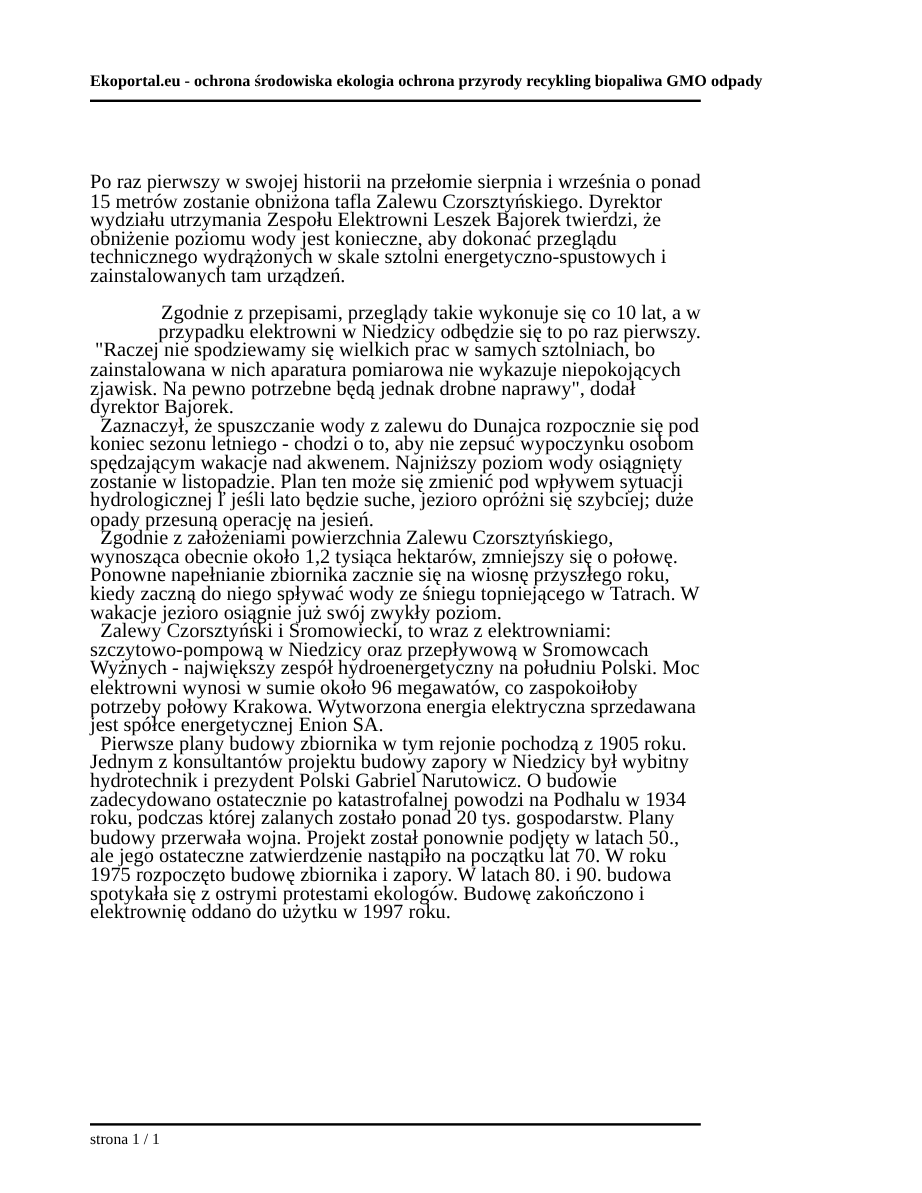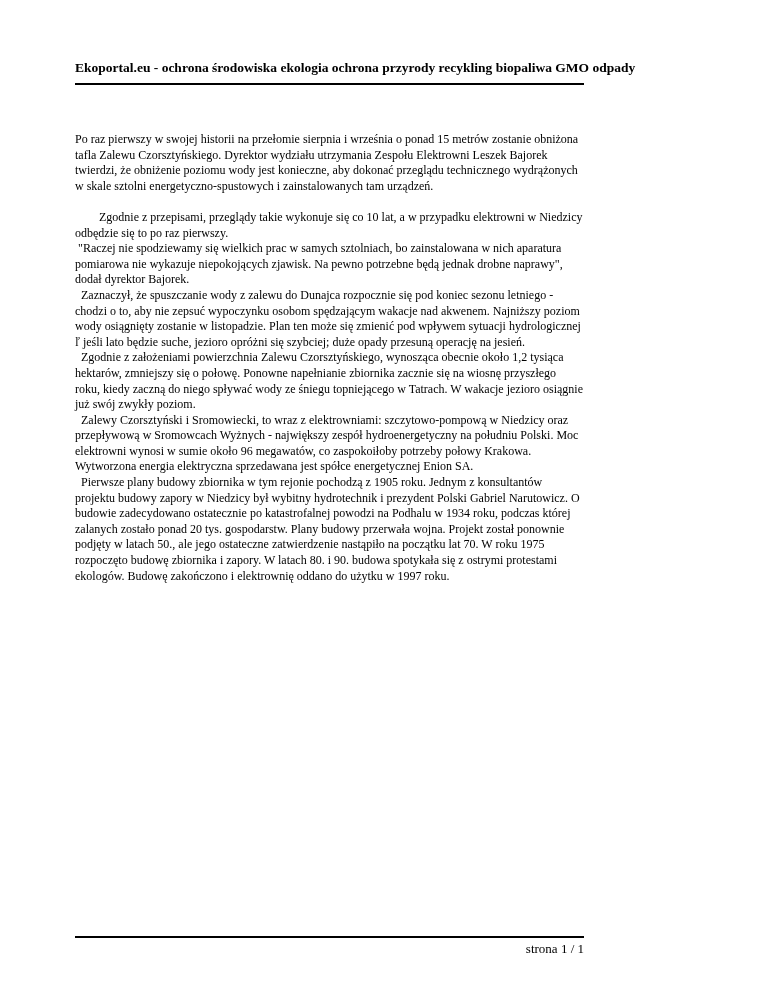--- a/index.html
+++ b/index.html
@@ -38,47 +38,48 @@
     margin: 0;
     height: 0;
   }
   .header .rule {
     margin-top: 7px;
   }
   .body-text {
     position: absolute;
     left: 75px;
     right: 71px;
-    top: 132px;
-    font-size: 12px;
+    top: 144px;
+    font-size: 17px;
     line-height: 15.6px;
   }
   .para {
     margin: 0;
     white-space: pre-wrap;
     text-align: left;
   }
   .para.blank-before {
     margin-top: 15.6px;
+    text-align: right;
   }
   .source-line {
     margin: 0;
     margin-top: 15.6px;
     white-space: pre-wrap;
   }
   .footer {
     position: absolute;
     left: 75px;
     right: 71px;
     top: 936px;
   }
   .page-number {
     font-size: 13px;
     line-height: 16px;
-    text-align: right;
+    text-align: left;
     margin-top: 3px;
   }
 </style>
 </head>
 <body>
 
 <div class="page">
 
   <div class="header">
     <div class="site-title">Ekoportal.eu - ochrona środowiska ekologia ochrona przyrody recykling biopaliwa GMO odpady</div>

